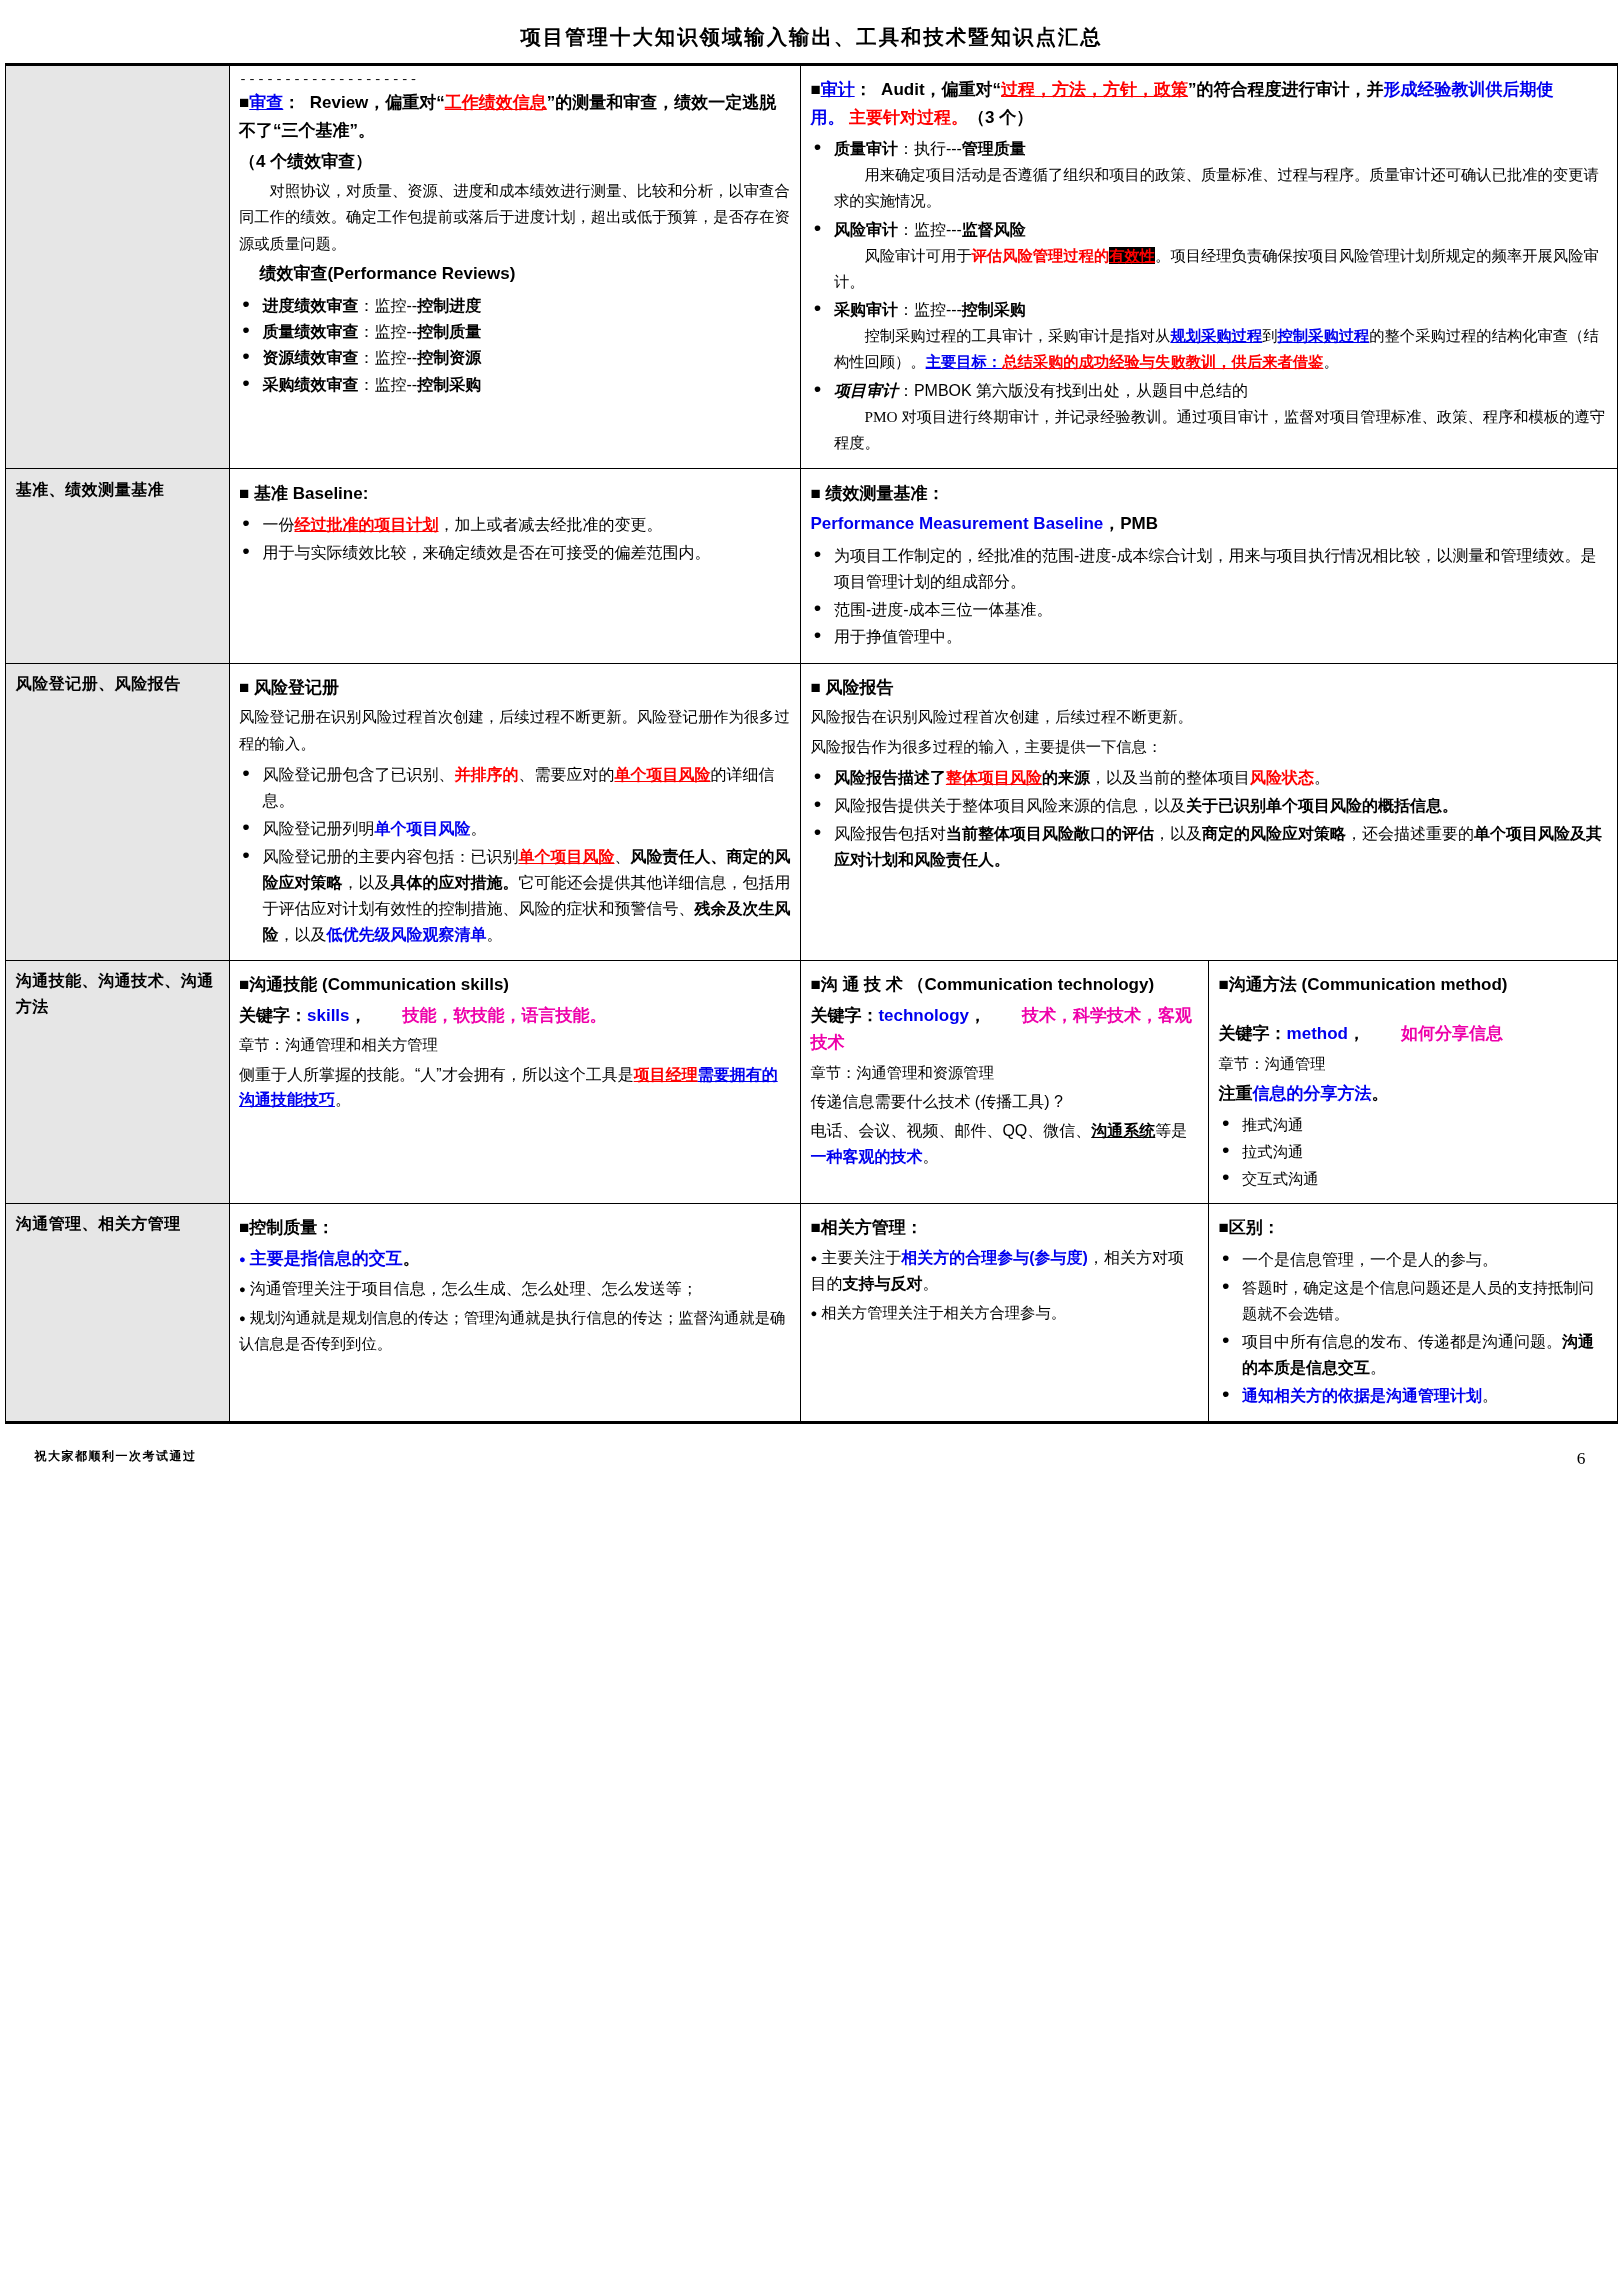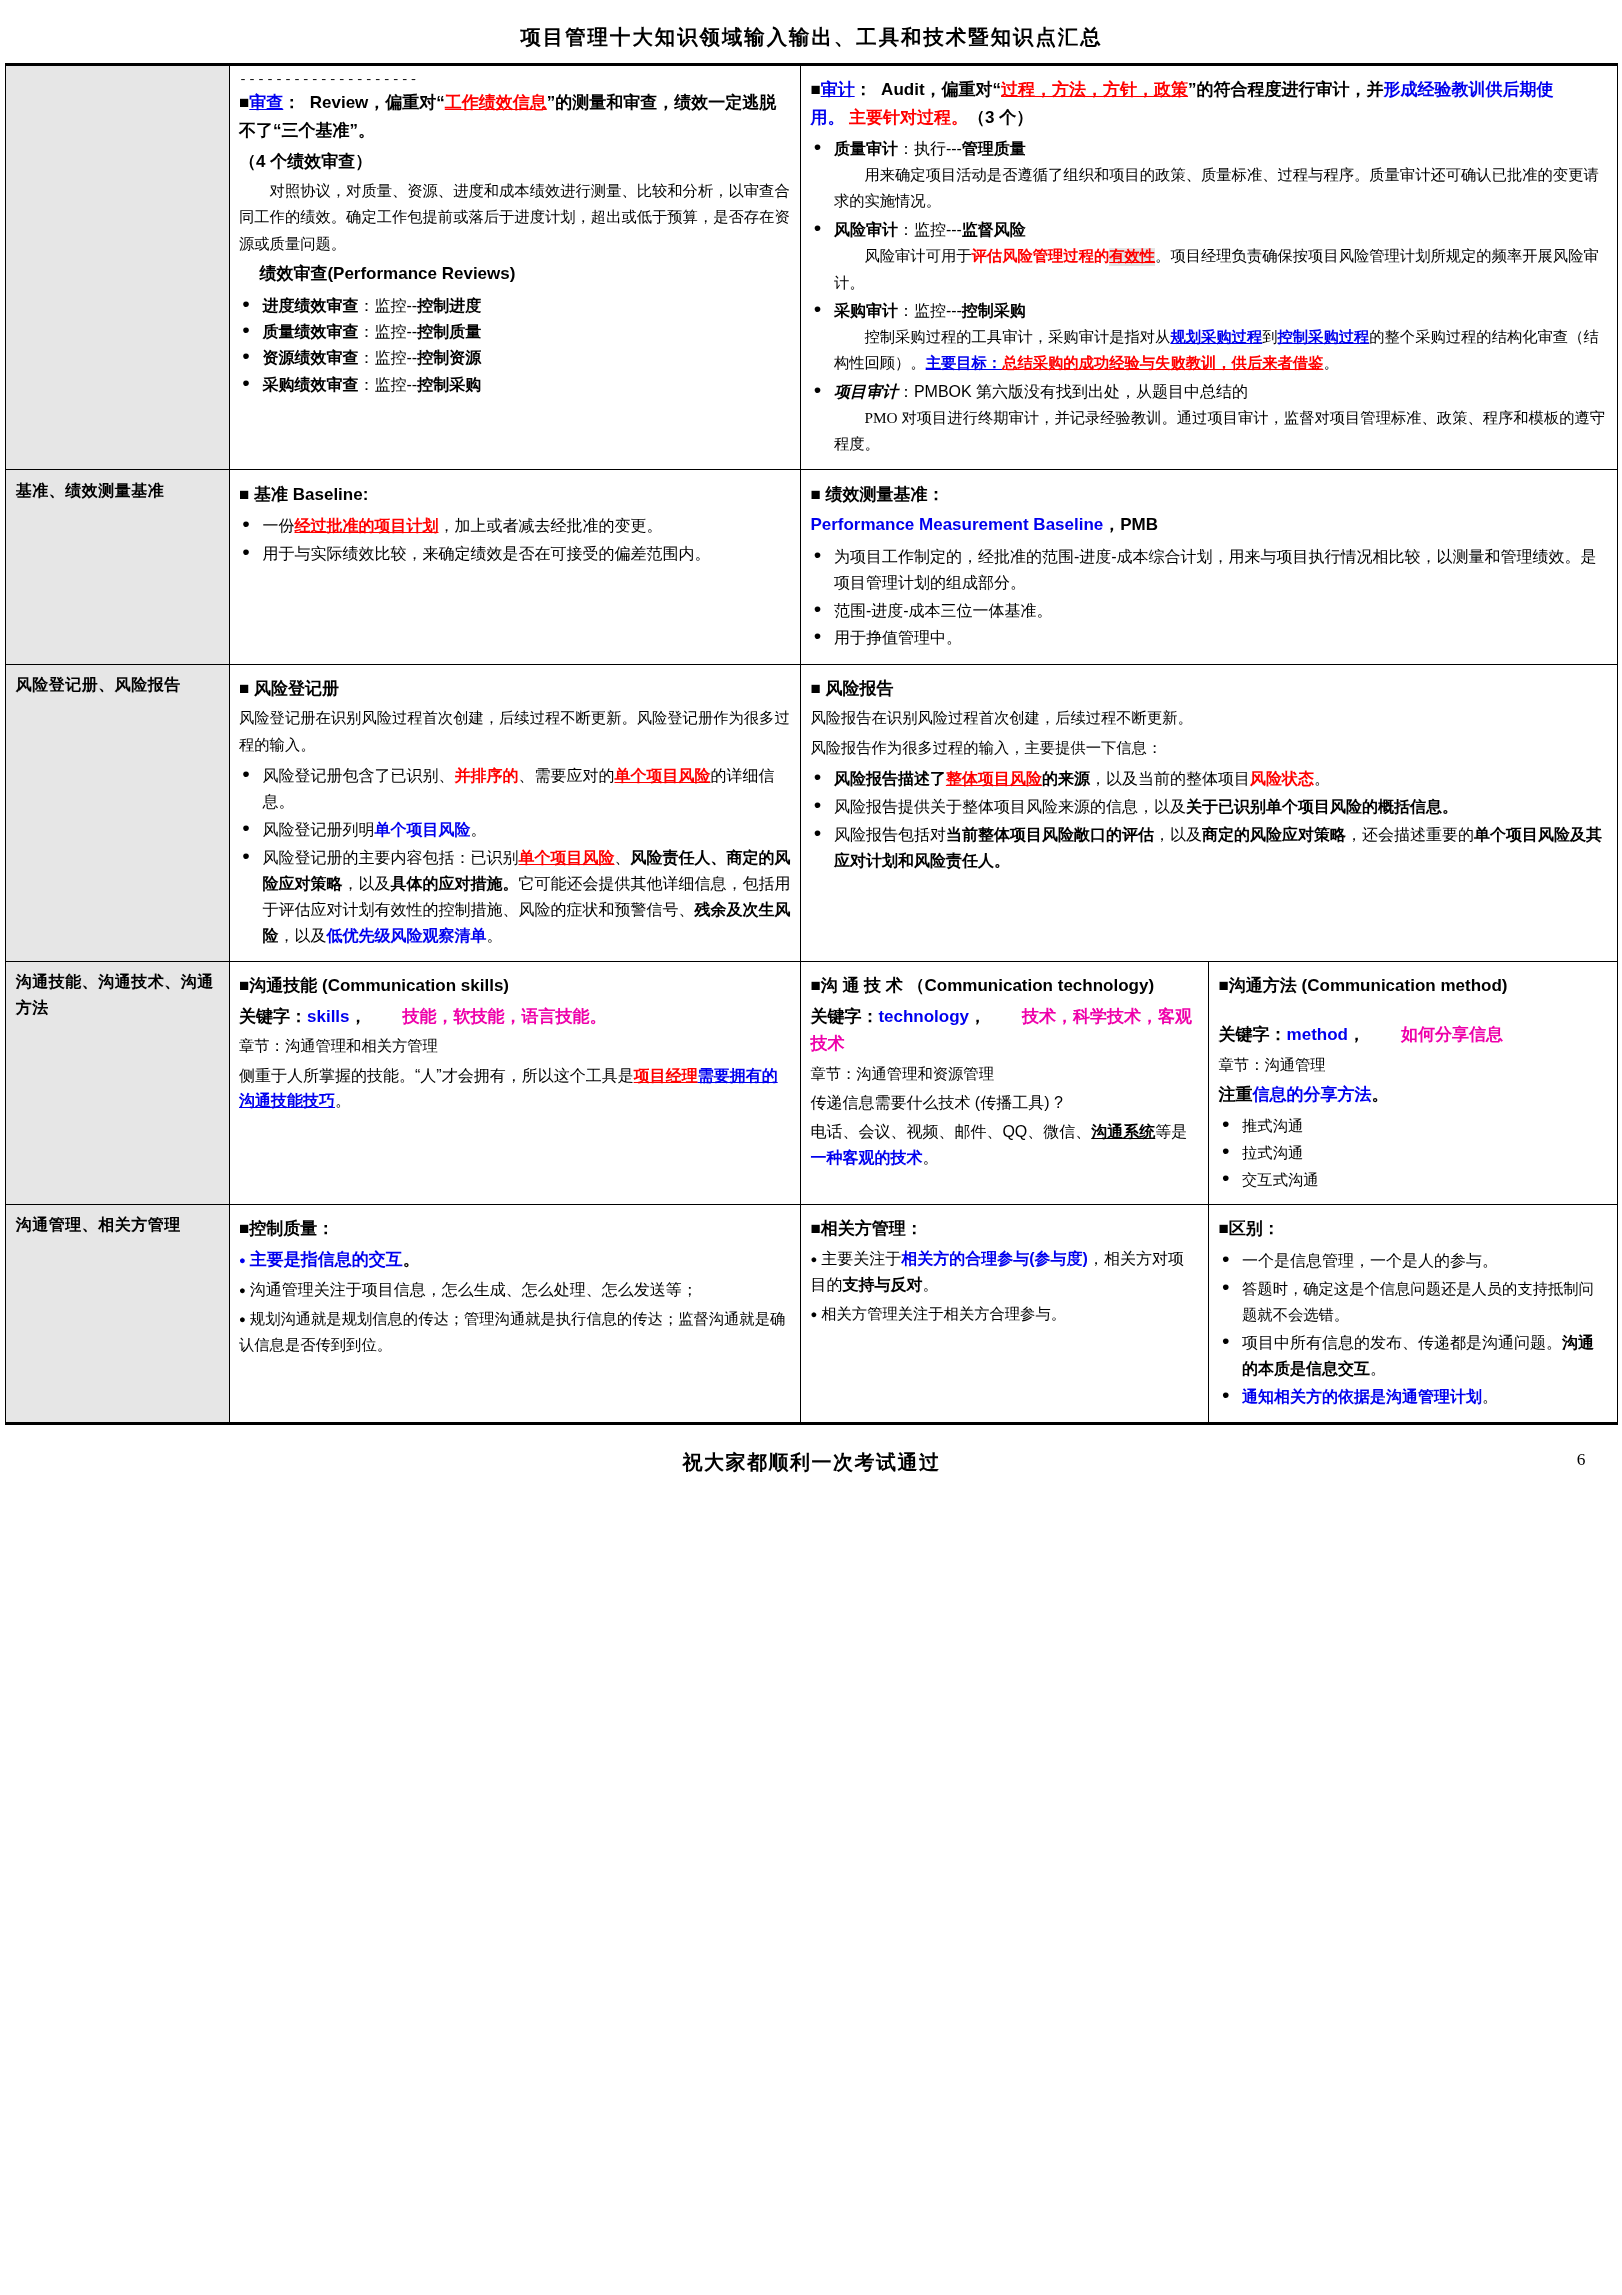--- a/index.html
+++ b/index.html
@@ -58,40 +58,39 @@
   .c4-c{width:491px;}
   .hd{font-weight:bold;font-size:17px;}
   .kai{font-family:"Liberation Serif","DejaVu Serif",serif;font-size:15.3px;line-height:1.72;}
   .ind{text-indent:2em;}
   .b{font-weight:bold;}
   .blue{color:#0000ee;}
   .bluebold{color:#0000ee;font-weight:bold;}
   .redbold{color:#ff0000;font-weight:bold;}
   .magenta{color:#ee00aa;font-weight:bold;margin-left:36px;}
   .u{text-decoration:underline;}
-  .hl{background:#e5e5e5;font-family:Liberation Mono, monospace;}
+  .hl{background:#000000;}
   .dash{letter-spacing:1px;font-family:"Liberation Mono","DejaVu Sans Mono",monospace;font-size:13.3px;line-height:1;}
   ul.bul{list-style:none;margin:5px 0 0 0;padding:0;}
   ul.bul>li{position:relative;padding-left:23.5px;margin:2px 0;}
   ul.bul>li:before{content:"\25CF";position:absolute;left:3.1px;top:0;font-size:13.3px;}
   ul.bul.tight>li{margin:0.5px 0;}
   p{margin:3.1px 0;}
   .sub{margin-left:20.4px;}
   .bullet-inline:before{content:"\25CF";margin-right:4.1px;font-size:11.2px;vertical-align:1px;}
   .doc-footer{
     position:relative;
     width:1554px;
     margin:0 auto;
     padding-top:23.5px;
   }
   .footer-text{
-    text-align:center;
     font-family:"Liberation Serif","DejaVu Serif",serif;
     font-weight:bold;
-    font-size:20px;
+    font-size:12px;
     letter-spacing:1.5px;
   }
   .page-num{
     position:absolute;
     right:3.1px;
     top:23.5px;
     font-family:"Liberation Serif","DejaVu Serif",serif;
     font-size:17.4px;
   }
 </style>

